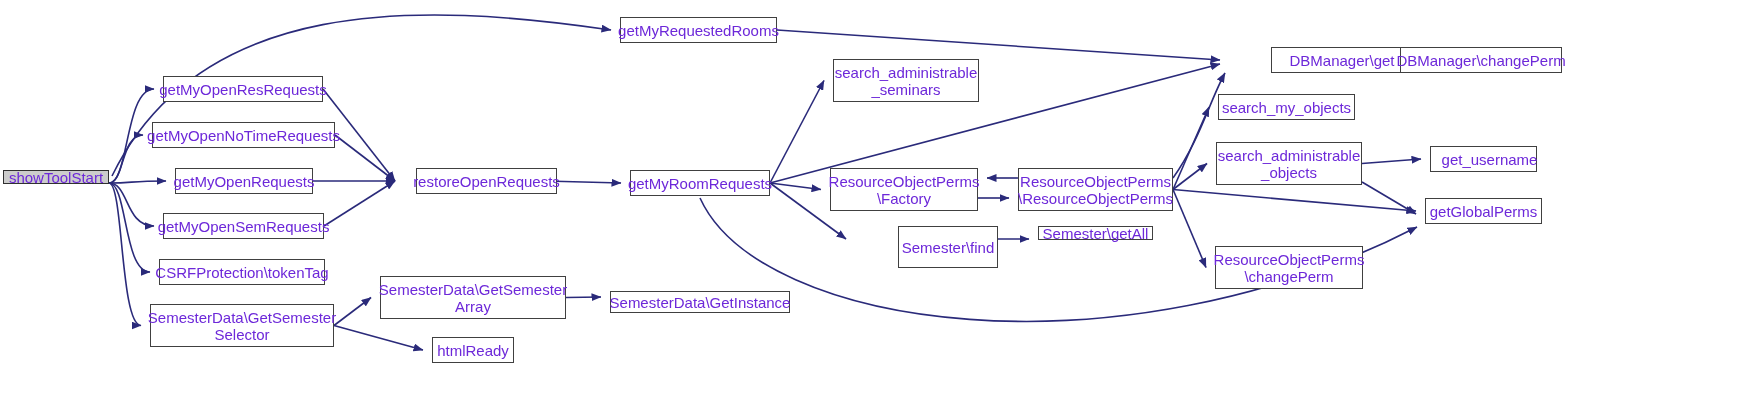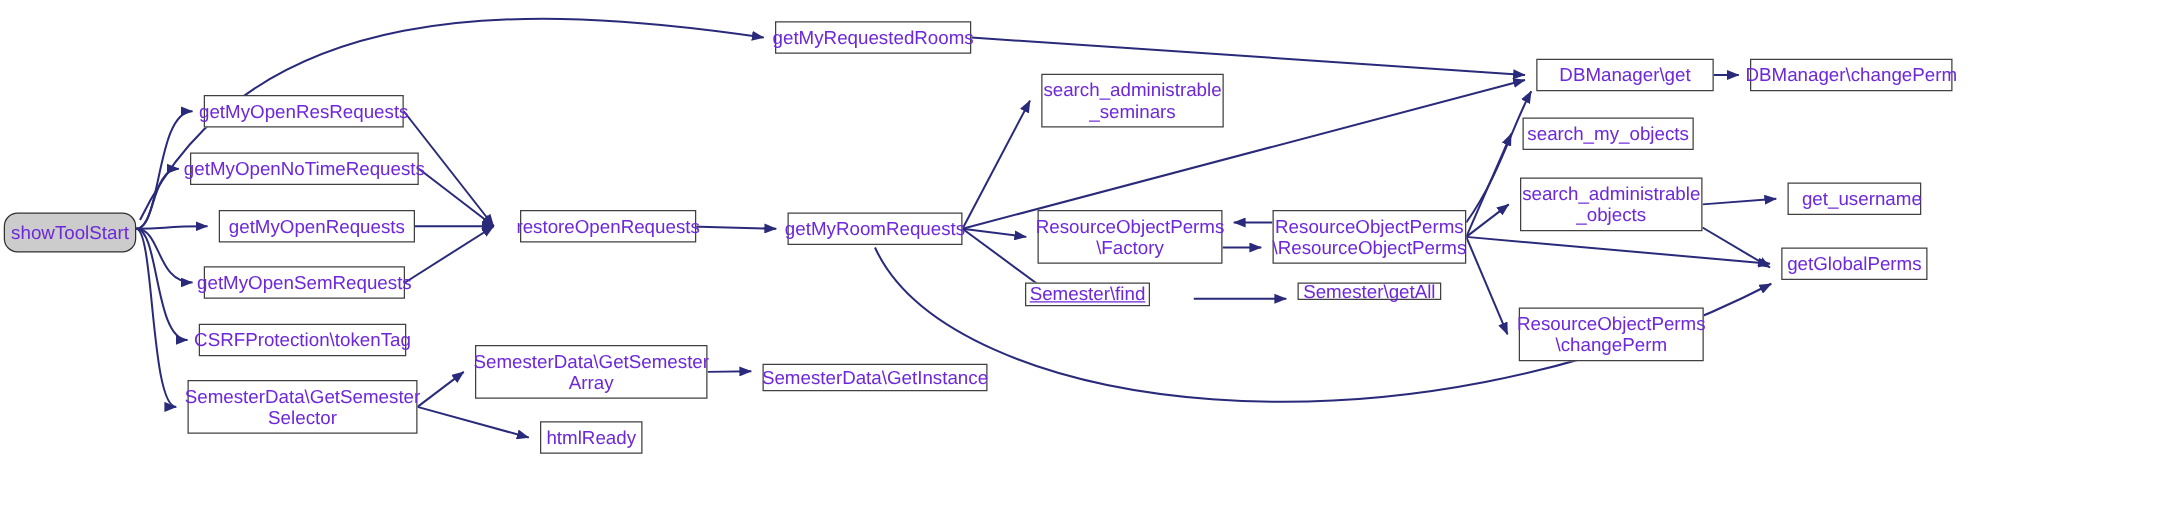--- a/index.html
+++ b/index.html
@@ -71,44 +71,44 @@
         <path d="M 1173,189.5 L 1209,107" marker-end="url(#arrow)"></path>
         <path d="M 1173,189.5 L 1207,163.5" marker-end="url(#arrow)"></path>
         <path d="M 1173,189.5 L 1416,211" marker-end="url(#arrow)"></path>
         <path d="M 1173,189.5 L 1206,267.5" marker-end="url(#arrow)"></path>
         <path d="M 1347,60 L 1391,60" marker-end="url(#arrow)"></path>
         <path d="M 1362,163.5 L 1421,159" marker-end="url(#arrow)"></path>
         <path d="M 1362,182 L 1416,214" marker-end="url(#arrow)"></path>
       </g>
   </svg>
   <div id="nodes">
-      <div class="node root" style="left: 3px; top: 170px; width: 106px; height: 32px; border-radius: 11px;">showToolStart</div>
+      <div class="node root" style="left: 3px; top: 170px; width: 106px; height: 14px;">showToolStart</div>
       <div class="node" style="left: 620px; top: 17px; width: 157px; height: 26px;">getMyRequestedRooms</div>
       <div class="node" style="left: 163px; top: 76px; width: 160px; height: 26px;">getMyOpenResRequests</div>
       <div class="node" style="left: 152px; top: 122px; width: 183px; height: 26px;">getMyOpenNoTimeRequests</div>
-      <div class="node" style="left: 175px; top: 168px; width: 157px; height: 26px;">getMyOpenRequests</div>
+      <div class="node" style="left: 175px; top: 168px; width: 138px; height: 26px;">getMyOpenRequests</div>
       <div class="node" style="left: 163px; top: 213px; width: 161px; height: 26px;">getMyOpenSemRequests</div>
       <div class="node" style="left: 159px; top: 259px; width: 166px; height: 26px;">CSRFProtection\tokenTag</div>
       <div class="node" style="left: 150px; top: 304px; width: 184px; height: 43px;">SemesterData\GetSemester
 Selector</div>
       <div class="node" style="left: 404px; top: 168px; width: 141px; height: 26px; margin-left: 12px;">restoreOpenRequests</div>
       <div class="node" style="left: 380px; top: 276px; width: 186px; height: 43px;">SemesterData\GetSemester
 Array</div>
       <div class="node" style="left: 432px; top: 337px; width: 82px; height: 26px;">htmlReady</div>
       <div class="node" style="left: 630px; top: 170px; width: 140px; height: 26px;">getMyRoomRequests</div>
       <div class="node" style="left: 610px; top: 291px; width: 180px; height: 22px;">SemesterData\GetInstance</div>
       <div class="node" style="left: 833px; top: 59px; width: 146px; height: 43px;">search_administrable
 _seminars</div>
       <div class="node" style="left: 830px; top: 168px; width: 148px; height: 43px;">ResourceObjectPerms
 \Factory</div>
-      <div class="node" style="left: 820px; top: 226px; width: 100px; height: 19px; text-decoration: underline;">Semester\find</div>
+      <div class="node" style="left: 898px; top: 226px; width: 100px; height: 42px;">Semester\find</div>
       <div class="node" style="left: 1018px; top: 168px; width: 155px; height: 43px;">ResourceObjectPerms
 \ResourceObjectPerms</div>
       <div class="node" style="left: 1038px; top: 226px; width: 115px; height: 14px;">Semester\getAll</div>
-      <div class="node" style="left: 1229px; top: 47px; width: 142px; height: 26px;">DBManager\get</div>
+      <div class="node" style="left: 1271px; top: 47px; width: 142px; height: 26px;">DBManager\get</div>
       <div class="node" style="left: 1218px; top: 94px; width: 137px; height: 26px; text-align: right;">search_my_objects</div>
       <div class="node" style="left: 1216px; top: 142px; width: 146px; height: 43px;">search_administrable
 _objects</div>
       <div class="node" style="left: 1215px; top: 246px; width: 148px; height: 43px;">ResourceObjectPerms
 \changePerm</div>
       <div class="node" style="left: 1400px; top: 47px; width: 162px; height: 26px;">DBManager\changePerm</div>
       <div class="node" style="left: 1430px; top: 146px; width: 107px; height: 26px; padding-left: 12px;">get_username</div>
       <div class="node" style="left: 1425px; top: 198px; width: 117px; height: 26px;">getGlobalPerms</div>
     </div>
 </div>

